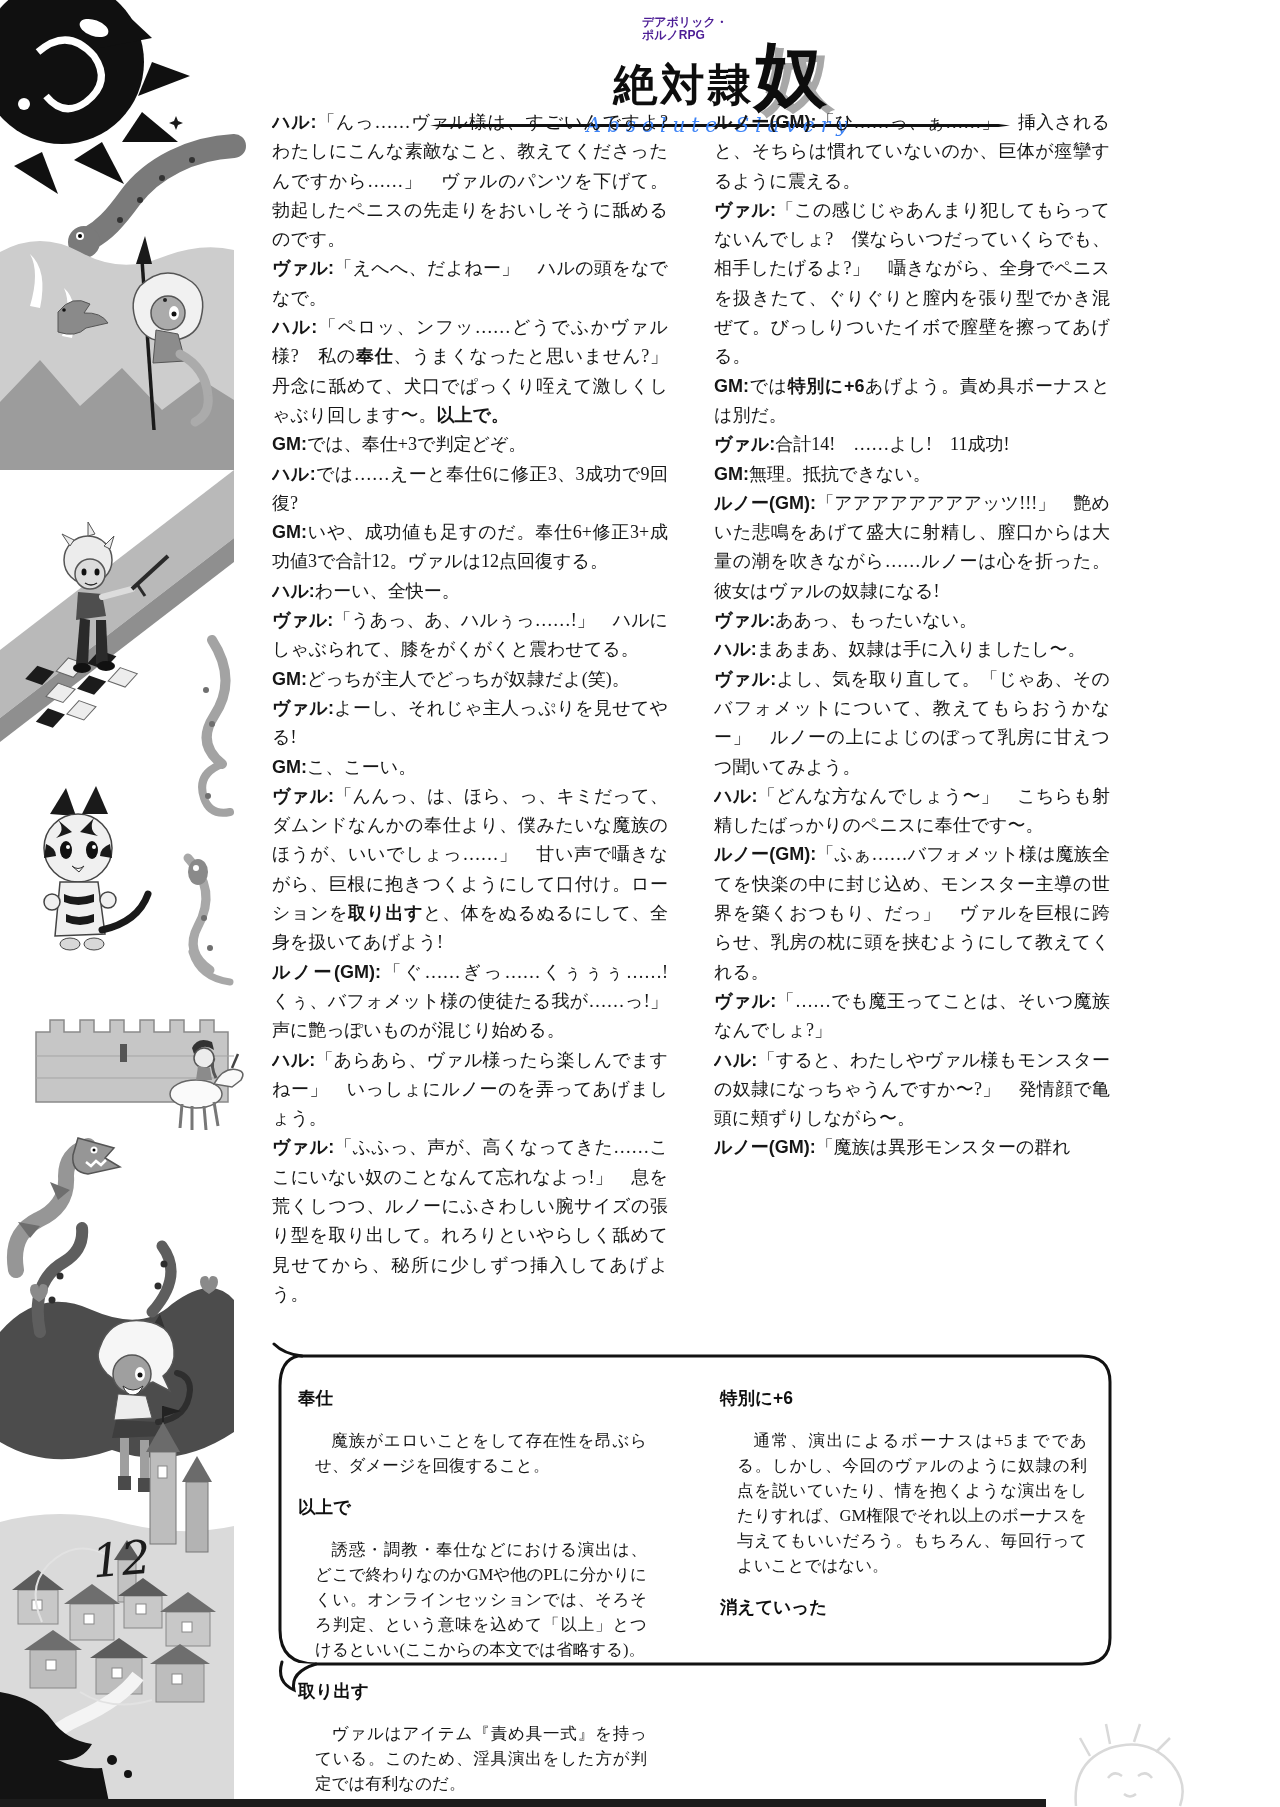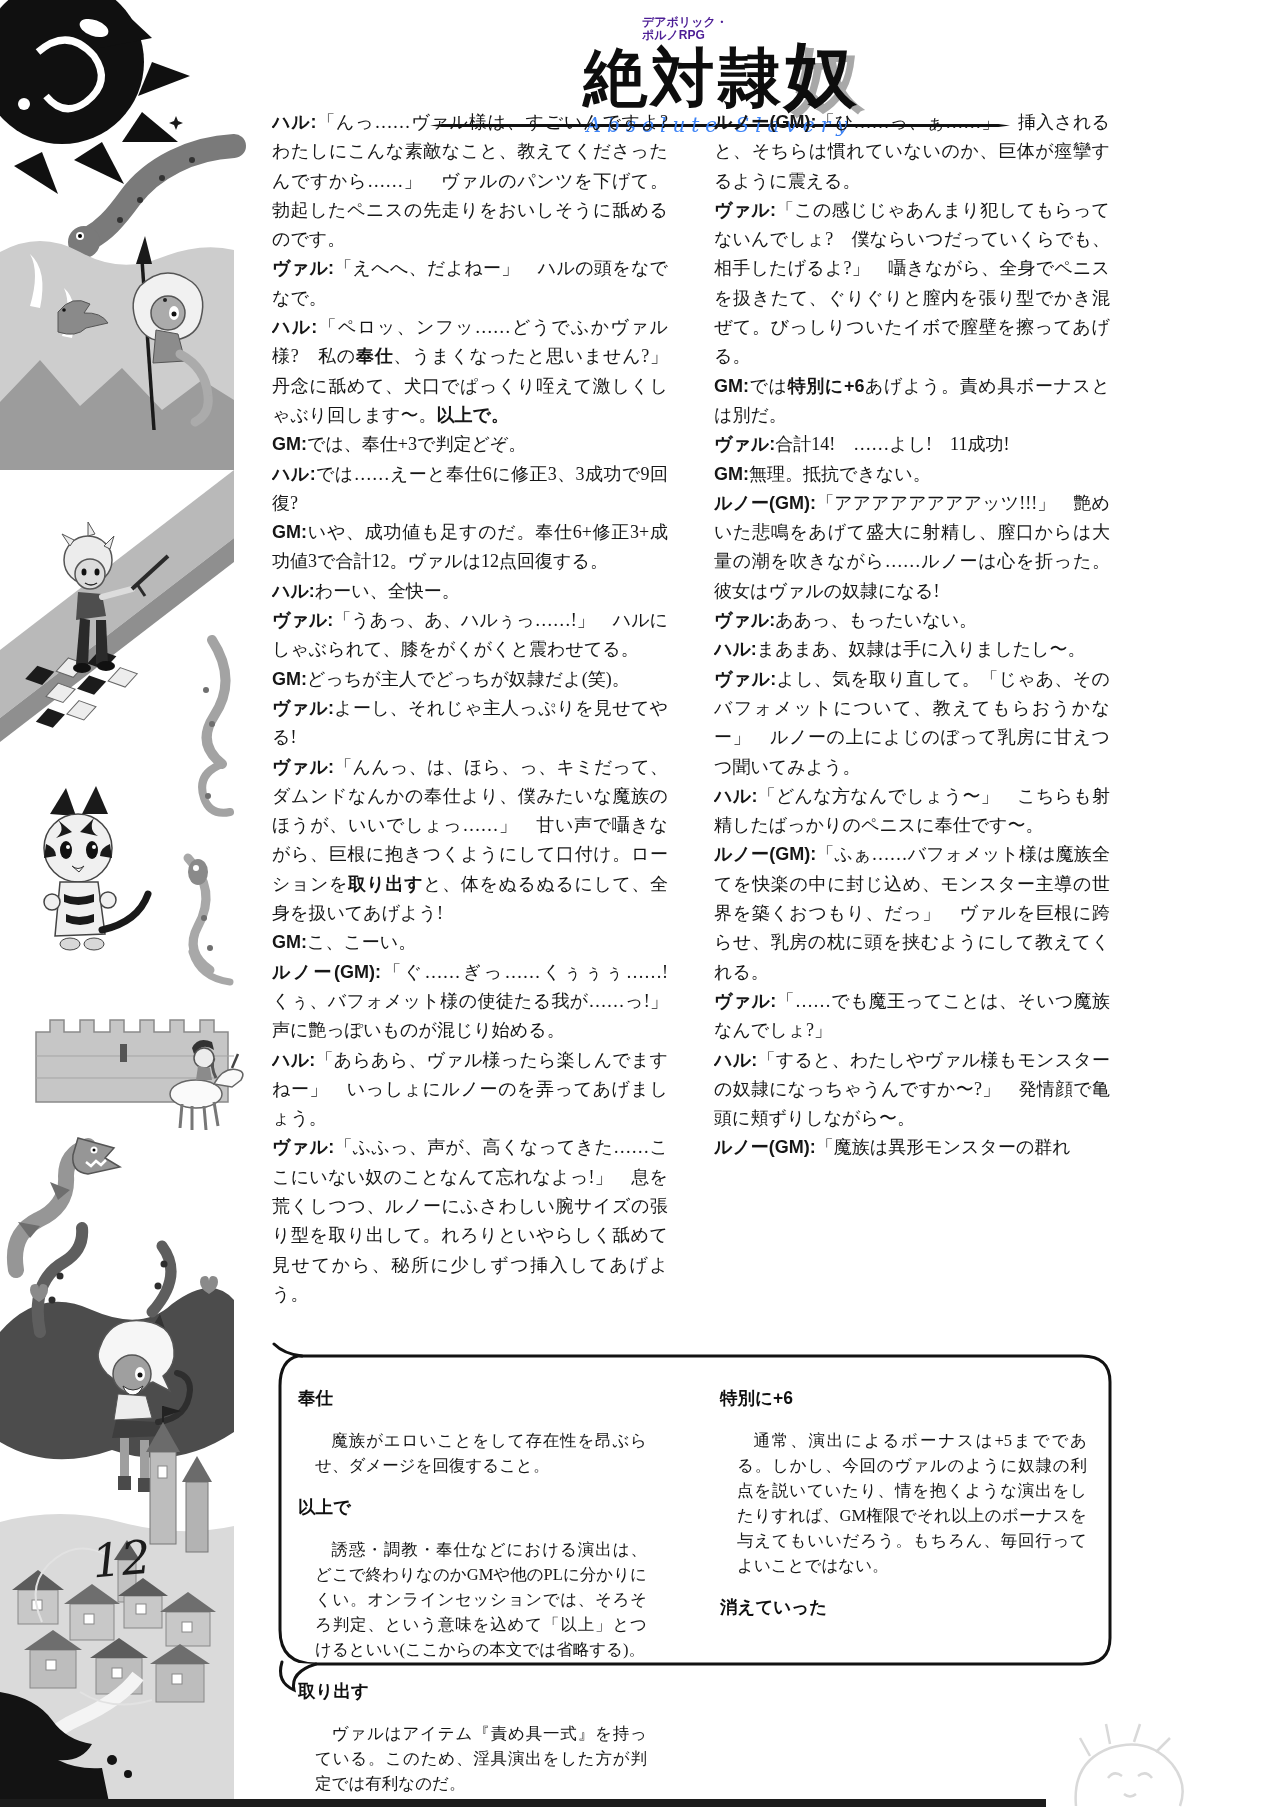--- a/index.html
+++ b/index.html
@@ -3,21 +3,21 @@
 <meta charset="utf-8">
 <style>
   html,body{margin:0;padding:0;background:#e8e8e8;}
   .page{position:relative;width:1280px;height:1807px;background:#ffffff;overflow:hidden;
         font-family:"Liberation Serif",serif;color:#161616;}
   .artwork{position:absolute;left:0;top:0;width:1280px;height:1807px;pointer-events:none;}
 
   
   .logo{position:absolute;left:400px;top:16px;width:640px;height:100px;}
   .logo-row{position:relative;margin-top:24px;text-align:center;white-space:nowrap;line-height:1;}
-  .logo-main{font-family:"Liberation Serif",serif;font-weight:bold;font-size:64px;letter-spacing:3px;color:#0d0d0d;}
+  .logo-main{font-family:"Liberation Serif",serif;font-weight:bold;font-size:44px;letter-spacing:3px;color:#0d0d0d;}
   .logo-last{font-family:"Liberation Serif",serif;font-weight:bold;font-size:72px;color:#0d0d0d;
              text-shadow:8px 5px 0 #a8a8a8;}
   .logo-sub{position:absolute;left:50%;margin-left:-78px;top:0px;text-align:left;
             font-family:"Liberation Sans",sans-serif;font-weight:700;font-size:12px;line-height:13px;color:#4c1d95;}
   .logo-underline{position:relative;height:26px;margin-top:3px;}
   .logo-line{position:absolute;left:30px;right:30px;top:9px;height:3px;background:#111;
              clip-path:polygon(0 50%,2% 0,98% 0,100% 50%,98% 100%,2% 100%);}
   .logo-en{position:absolute;left:0;right:0;top:-2px;text-align:center;
            font-family:"DejaVu Serif",serif;font-style:italic;font-size:20px;
            letter-spacing:6px;color:#3b82f6;}
@@ -322,23 +322,23 @@
       <p class="para"><b class="spk">GM:</b><span>いや、成功値も足すのだ。奉仕6+修正3+成功値3で合計12。ヴァルは12点回復する。</span></p>
 
       <p class="para"><b class="spk">ハル:</b><span>わーい、全快ー。</span></p>
 
       <p class="para"><b class="spk">ヴァル:</b><span>「うあっ、あ、ハルぅっ……!」　ハルにしゃぶられて、膝をがくがくと震わせてる。</span></p>
 
       <p class="para"><b class="spk">GM:</b><span>どっちが主人でどっちが奴隷だよ(笑)。</span></p>
 
       <p class="para"><b class="spk">ヴァル:</b><span>よーし、それじゃ主人っぷりを見せてやる!</span></p>
 
+      <p class="para"><b class="spk">GM:</b><span>こ、こーい。</span></p>
+
       <p class="para"><b class="spk">ヴァル:</b><span>「んんっ、は、ほら、っ、キミだって、ダムンドなんかの奉仕より、僕みたいな魔族のほうが、いいでしょっ……」　甘い声で囁きながら、巨根に抱きつくようにして口付け。ローションを<b class="kw">取り出す</b>と、体をぬるぬるにして、全身を扱いてあげよう!</span></p>
-
-      <p class="para"><b class="spk">GM:</b><span>こ、こーい。</span></p>
 
       <p class="para"><b class="spk">ルノー(GM):</b><span>「ぐ……ぎっ……くぅぅぅ……!　くぅ、バフォメット様の使徒たる我が……っ!」　声に艶っぽいものが混じり始める。</span></p>
 
       <p class="para"><b class="spk">ハル:</b><span>「あらあら、ヴァル様ったら楽しんでますねー」　いっしょにルノーのを弄ってあげましょう。</span></p>
 
       <p class="para"><b class="spk">ヴァル:</b><span>「ふふっ、声が、高くなってきた……ここにいない奴のことなんて忘れなよっ!」　息を荒くしつつ、ルノーにふさわしい腕サイズの張り型を取り出して。れろりといやらしく舐めて見せてから、秘所に少しずつ挿入してあげよう。</span></p>
     </div>
 
   <div class="col col-right">
 

